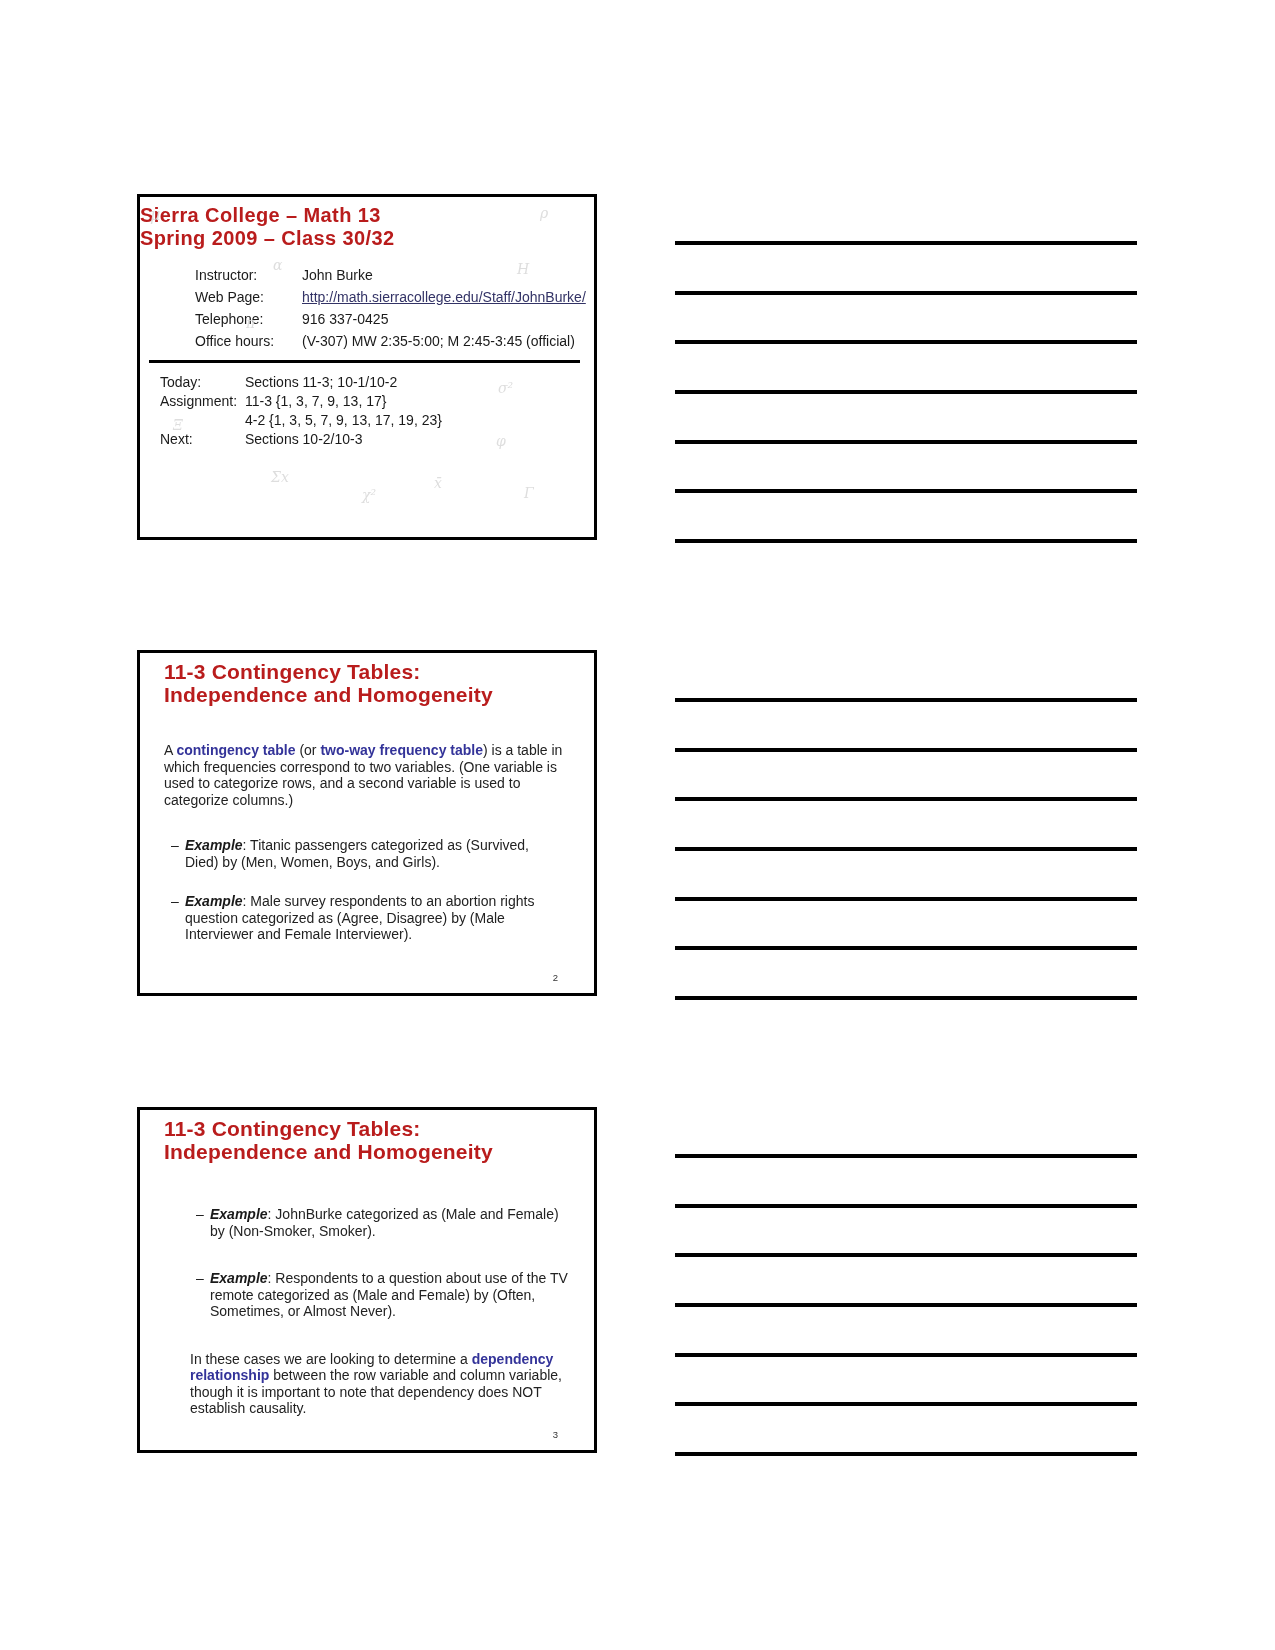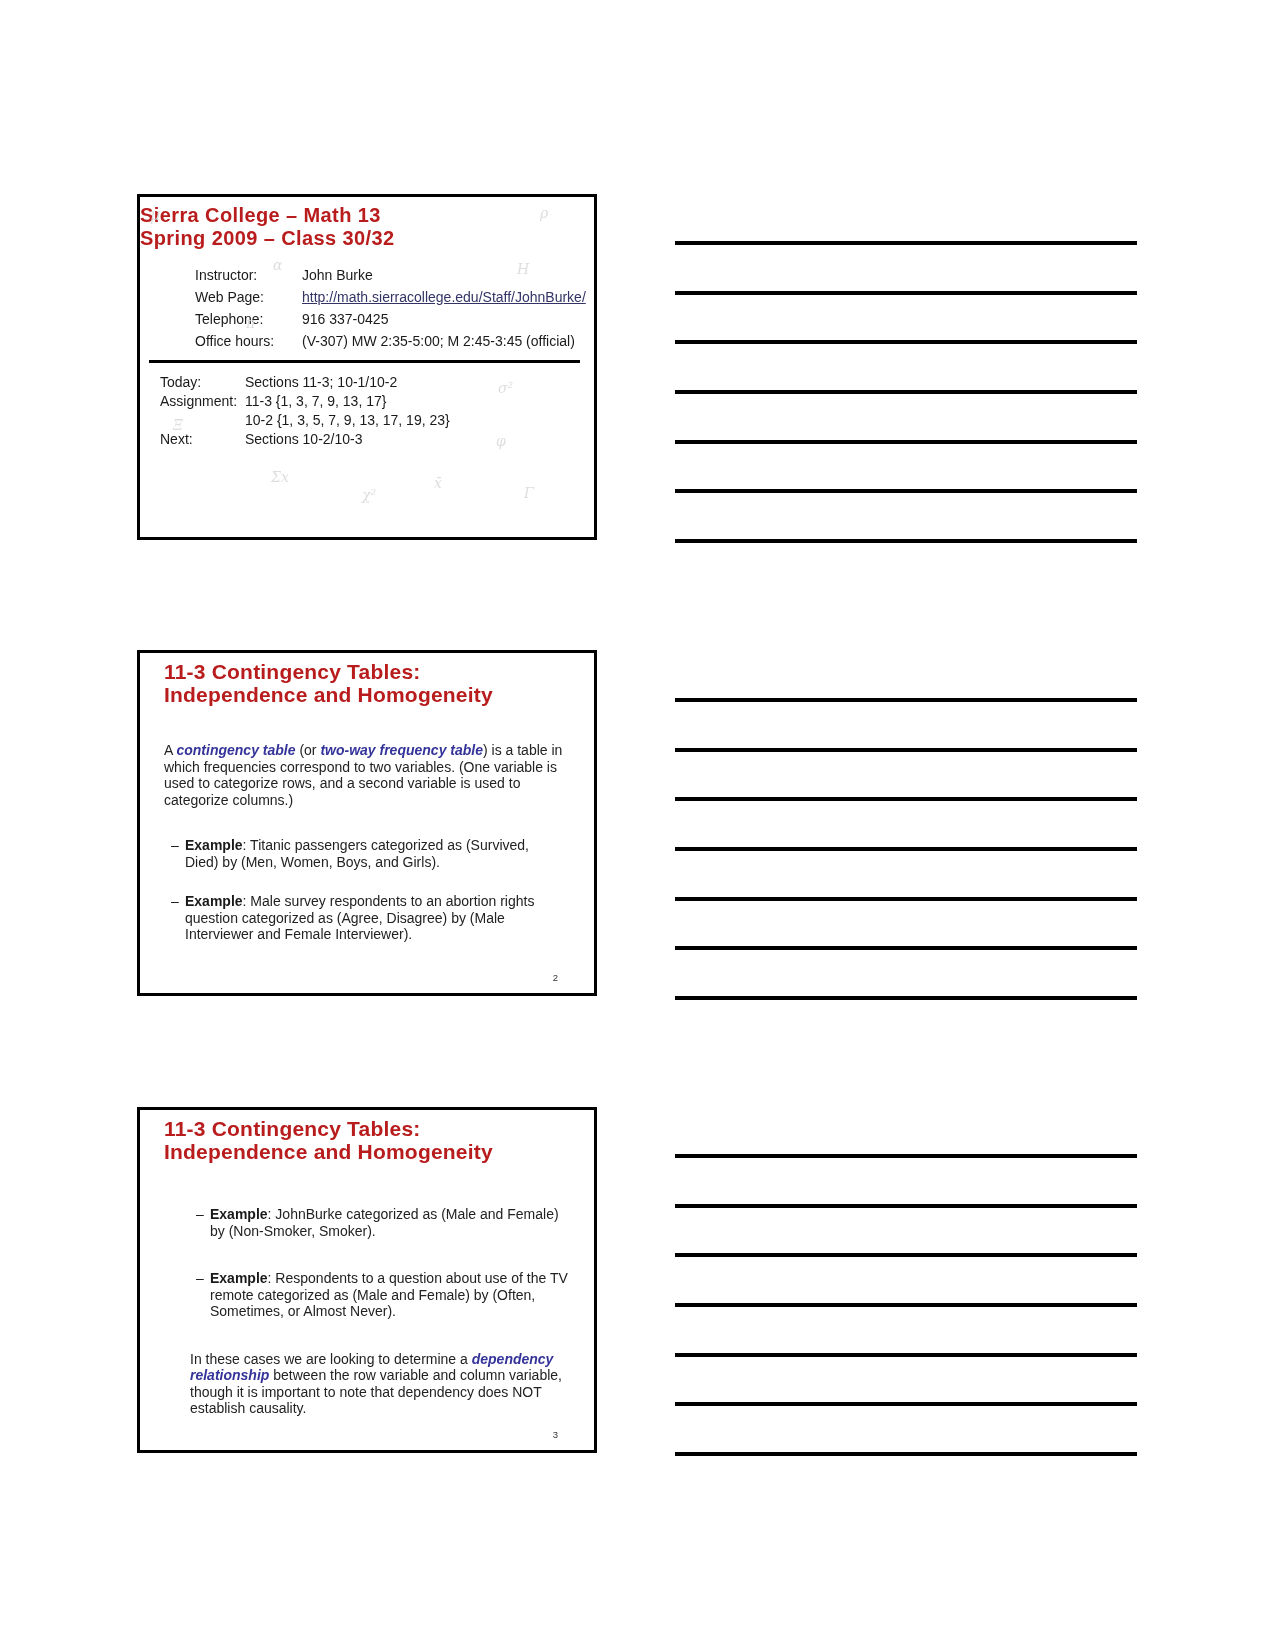--- a/index.html
+++ b/index.html
@@ -29,22 +29,22 @@
   .weblink { color:#333366; text-decoration:underline; cursor:pointer; }
 
   .rule { height:3px; background:#000; margin:8px 14px 0 9px; }
 
   .sched { margin:10px 6px 0 20px; font-size:14px; }
   .sched .row { display:flex; line-height:19px; white-space:nowrap; }
   .sched .lbl { width:85px; flex:none; }
 
   
   .intro { margin:36px 24px 0 24px; font-size:14px; line-height:16.5px; color:#222; }
-  .navy-term { font-weight:bold; font-style:italic; color:#333399; }
-  .black-term { font-weight:bold; color:#1a1a1a; }
+  .navy-term { font-weight:bold; color:#333399; }
+  .black-term { font-weight:bold; font-style:italic; color:#1a1a1a; }
 
   .bullets { margin-top:29px; }
   .bullet { display:flex; font-size:14px; line-height:16.5px;
     margin:0 28px 23px 31px; color:#222; }
   .bullet .dash { width:14px; flex:none; }
   .bullet .btext { flex:1; }
 
   #slide3 .bullets { margin-top:43px; }
   #slide3 .bullet { margin-left:56px; margin-right:24px; margin-bottom:31px; }
 
@@ -119,21 +119,21 @@
 
     <div class="sched">
       <div class="row">
         <span class="lbl">Today:</span>
         <span>Sections 11-3; 10-1/10-2</span>
       </div>
       <div class="row">
         <span class="lbl">Assignment:</span>
         <span>
           <div>11-3 {1, 3, 7, 9, 13, 17}</div>
-          <div>10-2 {1, 3, 5, 7, 9, 13, 17, 19, 23}</div>
+          <div>4-2 {1, 3, 5, 7, 9, 13, 17, 19, 23}</div>
         </span>
       </div>
       <div class="row">
         <span class="lbl">Next:</span>
         <span>Sections 10-2/10-3</span>
       </div>
     </div>
   </div>
 
   <div class="slide" id="slide2">

